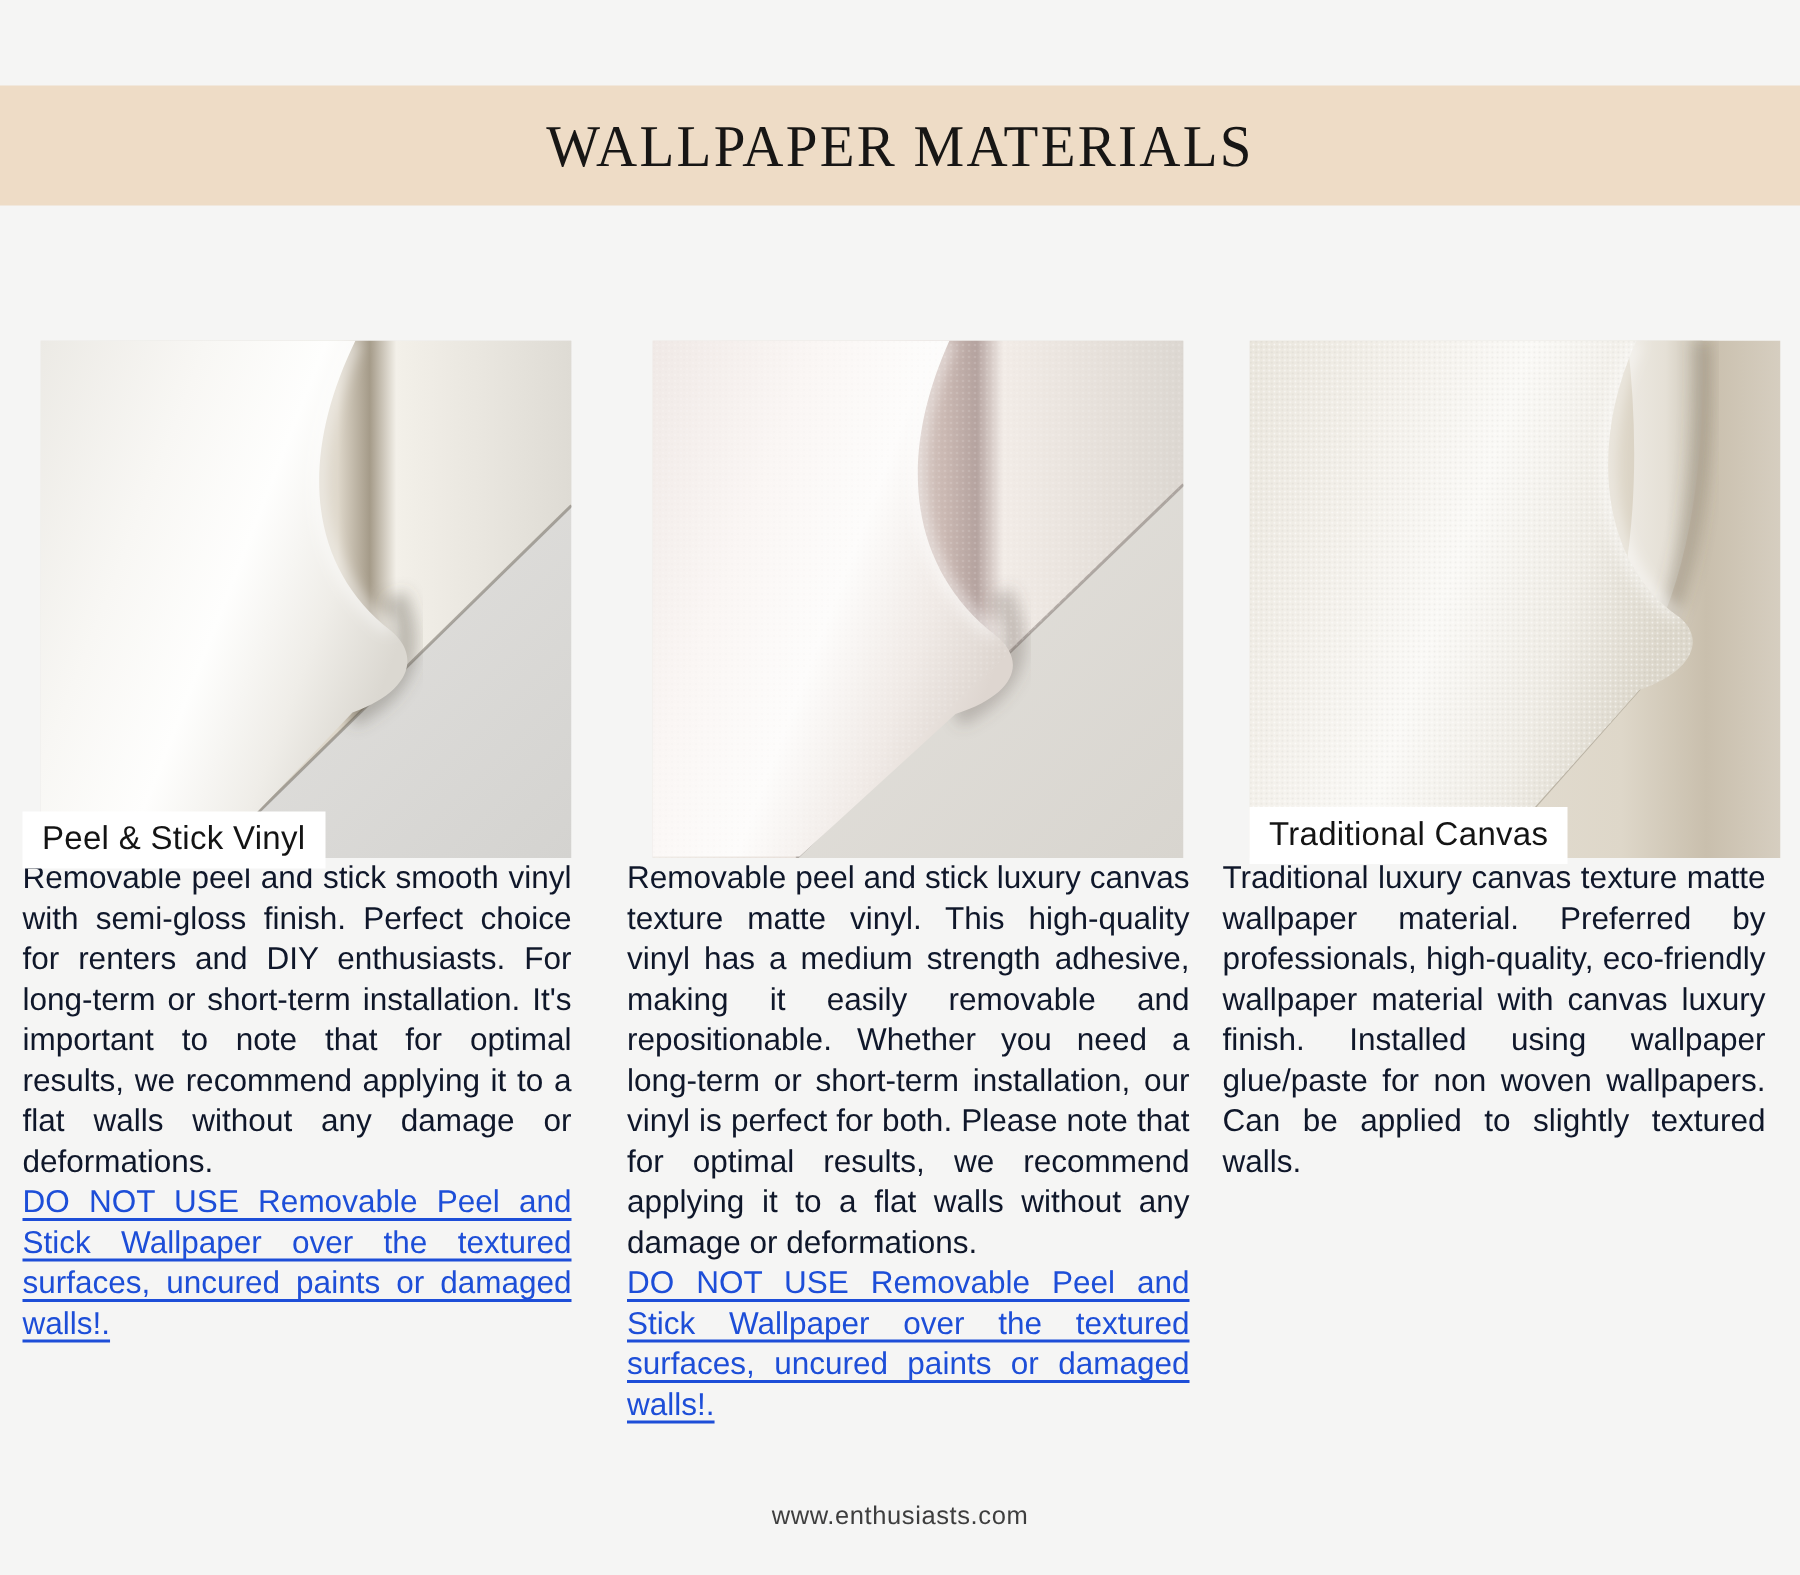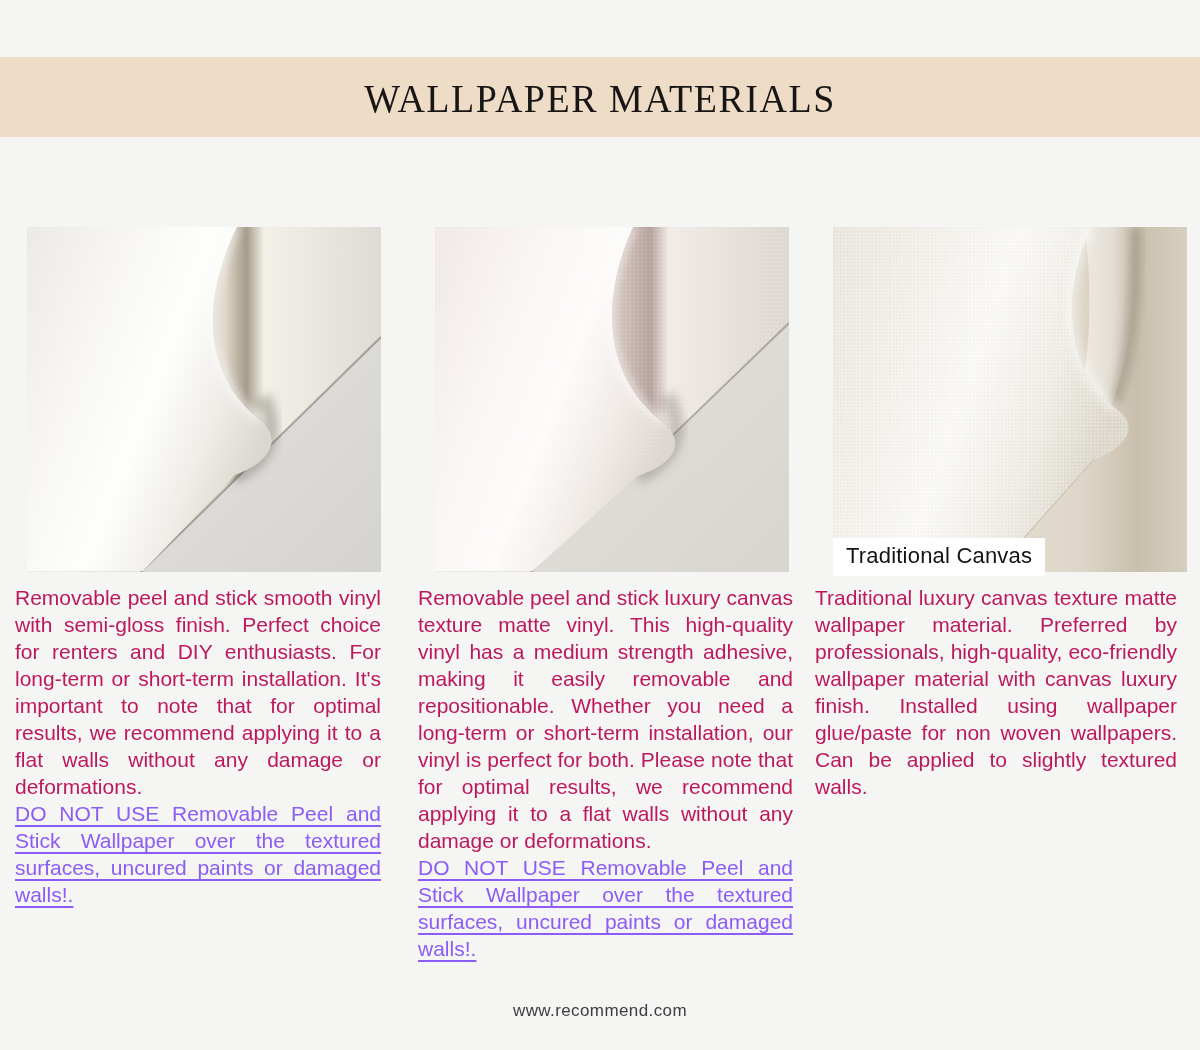--- a/index.html
+++ b/index.html
@@ -33,25 +33,25 @@
   .imgbox svg{display:block;width:354px;height:345px;}
   .label{
     position:absolute;background:#ffffff;color:#141414;
     font-size:22px;letter-spacing:.2px;
     padding:5px 13px 7px 13px;white-space:nowrap;
   }
   .col1 .label{left:-12px;bottom:-7px;}
   .col2 .label{left:-2px;bottom:-4px;}
   .col3 .label{left:0;bottom:-4px;}
   .desc{
-    margin-top:12px;
-    font-size:21px;line-height:27px;text-align:justify;color:#be185d;
+    margin-top:0;
+    font-size:21px;line-height:27px;text-align:justify;color:#0f172a;
   }
   .warning{
-    font-size:21px;line-height:27px;text-align:justify;color:#8b5cf6;
+    font-size:21px;line-height:27px;text-align:justify;color:#1d4ed8;
     text-decoration:underline;
     text-decoration-thickness:2px;
     text-underline-offset:4px;
   }
   .warning:empty{display:none;}
   
   .footer{
     position:absolute;left:0;top:1001px;width:1200px;text-align:center;
     font-size:17px;letter-spacing:.4px;color:#3e3e3e;
   }
@@ -90,20 +90,23 @@
             <feGaussianBlur stdDeviation="5"></feGaussianBlur>
           </filter>
       </defs>
       <rect width="354" height="345" fill="url(#aWall)"></rect>
       <path d="M0 0 H354 V110 L114 345 H0 Z" fill="url(#aStand)"></path>
       <path d="M114 345 L354 110" stroke="rgba(105,100,90,0.5)" stroke-width="2" fill="none"></path>
       <path d="M236 170 C252 205 242 232 206 250" stroke="rgba(90,85,72,0.35)" stroke-width="16" fill="none" filter="url(#aBlur)"></path>
       <path d="M0 0 H210 C172 78 178 150 233 193 C254 210 247 234 208 248 L116 344 H0 Z" fill="url(#aCurl)"></path>
       <path d="M210 0 C172 78 178 150 233 193" stroke="rgba(255,255,255,0.9)" stroke-width="5" fill="none" filter="url(#aBlur)"></path>
     </svg>
+    <div class="label">
+      <span>Peel &amp; Stick Vinyl</span>
+    </div>
   </div>
   <div class="desc">Removable peel and stick smooth vinyl with semi-gloss finish. Perfect choice for renters and DIY enthusiasts. For long-term or short-term installation. It's important to note that for optimal results, we recommend applying it to a flat walls without any damage or deformations.</div>
   <div class="warning">DO NOT USE Removable Peel and Stick Wallpaper over the textured surfaces, uncured paints or damaged walls!.</div>
 </div>
 
 <div class="col col2">
   <div class="imgbox">
     <svg viewBox="0 0 354 345" aria-hidden="true">
       <defs>
         <linearGradient id="bWall" x1="0" y1="0" x2="1" y2="1">
@@ -192,13 +195,13 @@
       <rect width="354" height="345" fill="url(#cTex)" opacity="0.8" clip-path="url(#cClip)"></rect>
     </svg>
     <div class="label">
       <span>Traditional Canvas</span>
     </div>
   </div>
   <div class="desc">Traditional luxury canvas texture matte wallpaper material. Preferred by professionals, high-quality, eco-friendly wallpaper material with canvas luxury finish. Installed using wallpaper glue/paste for non woven wallpapers. Can be applied to slightly textured walls.</div>
 
 </div>
 
-<div class="footer">www.recommend.com</div>
+<div class="footer">www.enthusiasts.com</div>
 
 </body></html>

